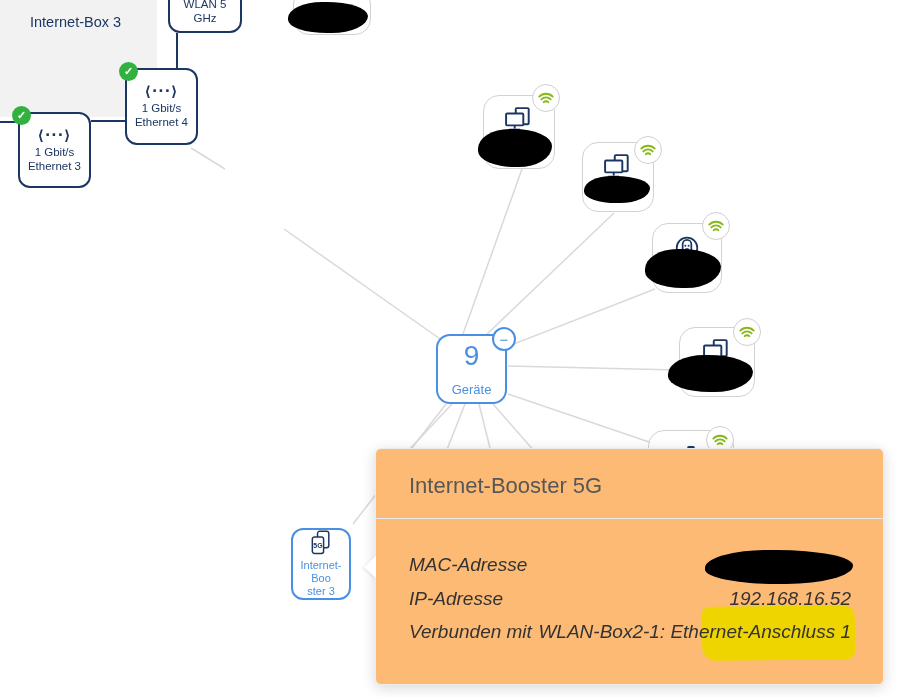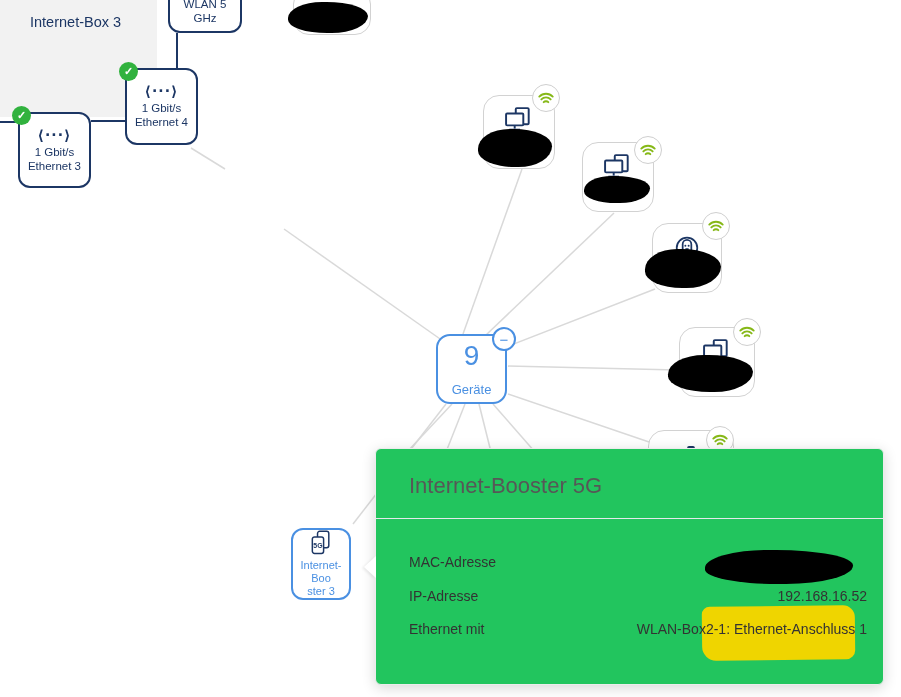--- a/index.html
+++ b/index.html
@@ -30,29 +30,29 @@
               display:flex;align-items:center;justify-content:center;z-index:4;box-sizing:border-box;}
   .check-badge{position:absolute;width:19px;height:19px;border-radius:50%;background:#31b23e;color:#fff;
                font-size:11px;font-weight:bold;display:flex;align-items:center;justify-content:center;z-index:5;}
   .minus-badge{position:absolute;width:24px;height:24px;border-radius:50%;background:#fff;border:2px solid #4a90e2;
                color:#4a90e2;font-size:15px;display:flex;align-items:center;justify-content:center;z-index:4;box-sizing:border-box;}
 
   
   .blob{position:absolute;background:#000;z-index:6;border-radius:45% 55% 48% 52% / 55% 48% 58% 45%;}
 
   
-  .popup{position:absolute;left:375px;top:448px;width:509px;height:237px;background:#22c55e;border:1px solid #ececec;
+  .popup{position:absolute;left:375px;top:448px;width:509px;height:237px;background:#fdba74;border:1px solid #ececec;
          border-radius:6px;box-shadow:0 3px 14px rgba(0,0,0,0.16);z-index:10;box-sizing:border-box;}
   .popup-arrow{position:absolute;left:-12px;top:107px;width:0;height:0;border-top:11px solid transparent;
                border-bottom:11px solid transparent;border-right:12px solid #fff;
                filter:drop-shadow(-2px 1px 1px rgba(0,0,0,0.07));}
   .popup-title{position:absolute;left:33px;top:24px;font-size:22px;color:#575757;z-index:2;}
   .popup-divider{position:absolute;left:0;top:69px;width:100%;height:1px;background:#e4e9ec;}
-  .popup-row{position:absolute;left:33px;right:16px;display:flex;justify-content:space-between;
-             font-size:14px;color:#333;z-index:2;}
+  .popup-row{position:absolute;left:33px;right:32px;display:flex;justify-content:space-between;
+             font-size:19px;color:#333;z-index:2;font-style:italic;}
   .highlight-mark{position:absolute;left:326px;top:157px;width:153px;height:54px;background:#efd500;
                   border-radius:8px 12px 9px 14px;transform:rotate(-0.6deg);z-index:1;}
   .mac-blob{position:absolute;left:329px;top:101px;width:148px;height:34px;background:#000;z-index:3;
             border-radius:45% 55% 48% 52% / 55% 48% 58% 45%;}
 </style>
 </head>
 <body>
 
 <div id="stage">
 
@@ -219,20 +219,20 @@
       <span></span>
     </div>
     <div class="mac-blob"></div>
 
     <div class="popup-row" style="top:139px;">
       <span>IP-Adresse</span>
       <span>192.168.16.52</span>
     </div>
 
     <div class="popup-row" style="top:172px;">
-      <span>Ethernet mit</span>
+      <span>Verbunden mit</span>
       <span>
         <span>WLAN-Box2-1</span><span>: Ethernet-Anschluss 1</span>
       </span>
     </div>
   </div>
 
 </div>
 
 </body></html>

